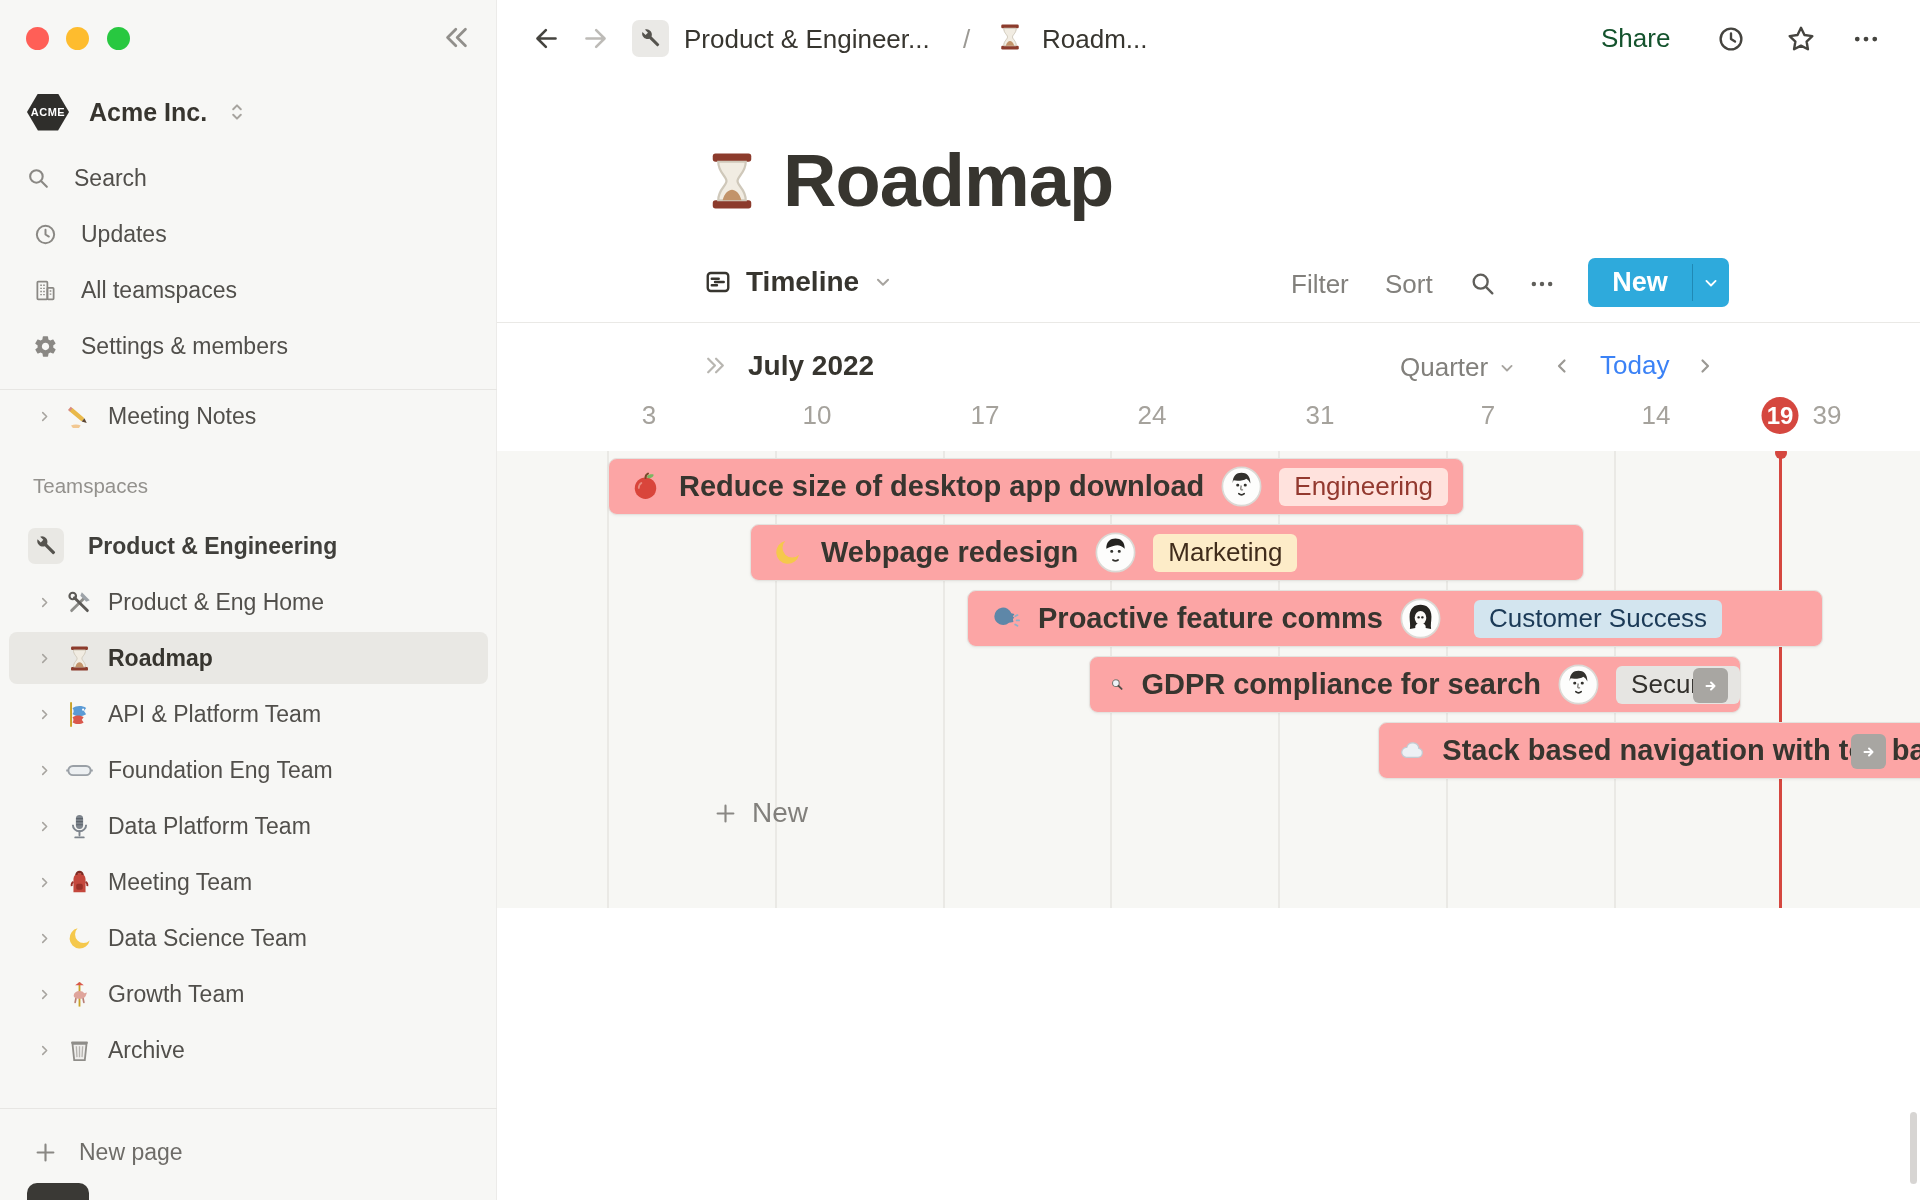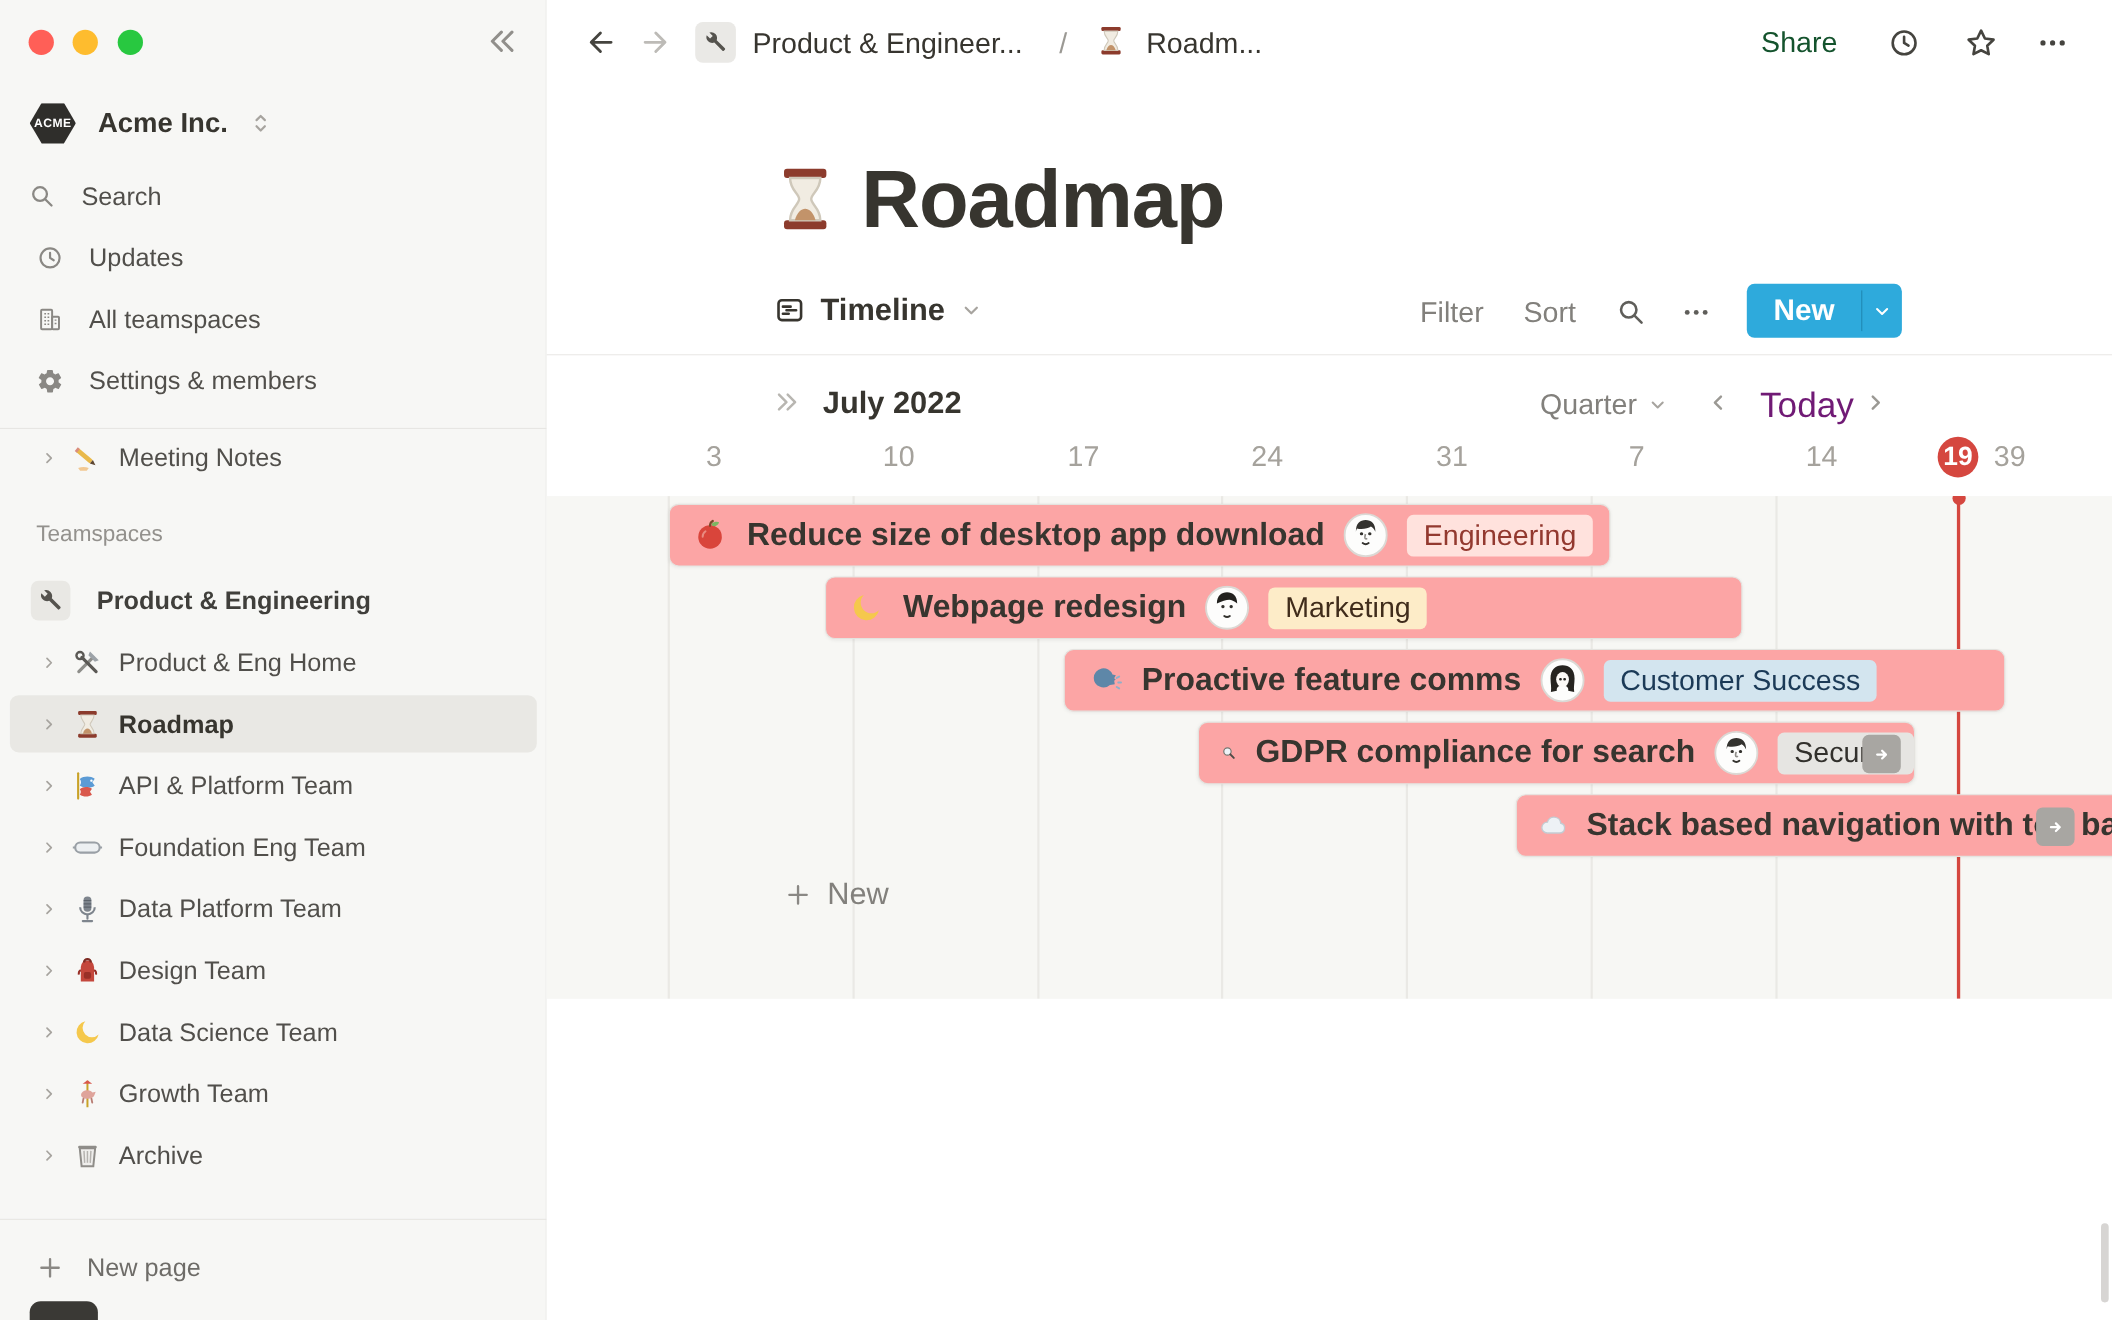--- a/index.html
+++ b/index.html
@@ -53,21 +53,21 @@
   #today-dot { position:absolute; left:1283.5px; top:-4px; transform:translateX(-50%);
     width:12px; height:12px; border-radius:50%; background:#D5473F; z-index:2; }
   .card { position:absolute; height:57px; background:#fca5a5; border:1px solid #E4E3DF;
     border-radius:9px; box-shadow:0 1px 3px rgba(15,15,15,.05); z-index:2;
     display:flex; align-items:center; padding-left:20px; gap:17px; overflow:hidden; }
   .card-title { font-size:29px; font-weight:600; color:#37352F; white-space:nowrap; }
   .pill { height:38px; display:flex; align-items:center; padding:0 15px; border-radius:6px;
     font-size:26px; font-weight:500; white-space:nowrap; }
   .pill-red    { background:#FFE2DD; color:#93392F; }
   .pill-yellow { background:#FDECC8; color:#402C1B; }
-  .pill-blue   { background:#D3E5EF; color:#1B3A57; }
+  .pill-blue   { background:#D3E5EF; color:#1B3A57;margin-left:16px; }
   .pill-gray   { background:#E6E5E2; color:#32302C; }
   .avatar { width:41px; height:41px; flex:none; }
   .jump-btn { position:absolute; top:11px; width:35px; height:35px; background:#A8A6A2;
     border-radius:6px; display:flex; align-items:center; justify-content:center; z-index:3; }
   #scrollbar { position:absolute; right:3px; top:1112px; width:7px; height:72px;
     background:#CDCBC8; border-radius:4px; opacity:.8; }
   #dark-partial { position:absolute; left:27px; top:1183px; width:62px; height:17px;
     background:#3A3935; border-radius:10px 10px 0 0; }
 </style>
 </head>
@@ -341,21 +341,21 @@
       </svg>
     <span class="side-label" style="margin-left:14px">Data Platform Team</span>
   </div>
   <div class="side-row" style="top:854px">
     <svg class="ic chev" style="margin-left:36px" width="17" height="17">
         <use href="#i-chev-right"></use>
       </svg>
     <svg class="ic" style="margin-left:12px" width="29" height="29">
         <use href="#i-backpack"></use>
       </svg>
-    <span class="side-label" style="margin-left:14px">Design Team</span>
+    <span class="side-label" style="margin-left:14px">Meeting Team</span>
   </div>
   <div class="side-row" style="top:910px">
     <svg class="ic chev" style="margin-left:36px" width="17" height="17">
         <use href="#i-chev-right"></use>
       </svg>
     <svg class="ic" style="margin-left:12px" width="29" height="29">
         <use href="#i-moon"></use>
       </svg>
     <span class="side-label" style="margin-left:14px">Data Science Team</span>
   </div>
@@ -460,21 +460,21 @@
   <span class="abs" style="left:251px;top:350px;font-size:28px;font-weight:600">July 2022</span>
   <div class="abs" style="left:903px;top:352px;display:flex;align-items:center;gap:9px">
     <span class="toolbar-text">Quarter</span>
     <svg class="ic" style="color:#A7A49F" width="20" height="20">
         <use href="#i-chev-down"></use>
       </svg>
   </div>
   <svg class="ic abs" style="left:1053px;top:354px;color:#9B9994" width="24" height="24">
       <use href="#i-chev-left"></use>
     </svg>
-  <span class="abs" style="left:1103px;top:350px;font-size:32px;color:#701a75">Today</span>
+  <span class="abs" style="left:1103px;top:350px;font-size:26px;color:#3b82f6">Today</span>
   <svg class="ic abs" style="left:1196px;top:354px;color:#9B9994" width="24" height="24">
       <use href="#i-chev-right"></use>
     </svg>
 
   <span class="date-tick" style="left:152px">3</span>
   <span class="date-tick" style="left:320px">10</span>
   <span class="date-tick" style="left:488px">17</span>
   <span class="date-tick" style="left:655px">24</span>
   <span class="date-tick" style="left:823px">31</span>
   <span class="date-tick" style="left:991px">7</span>

